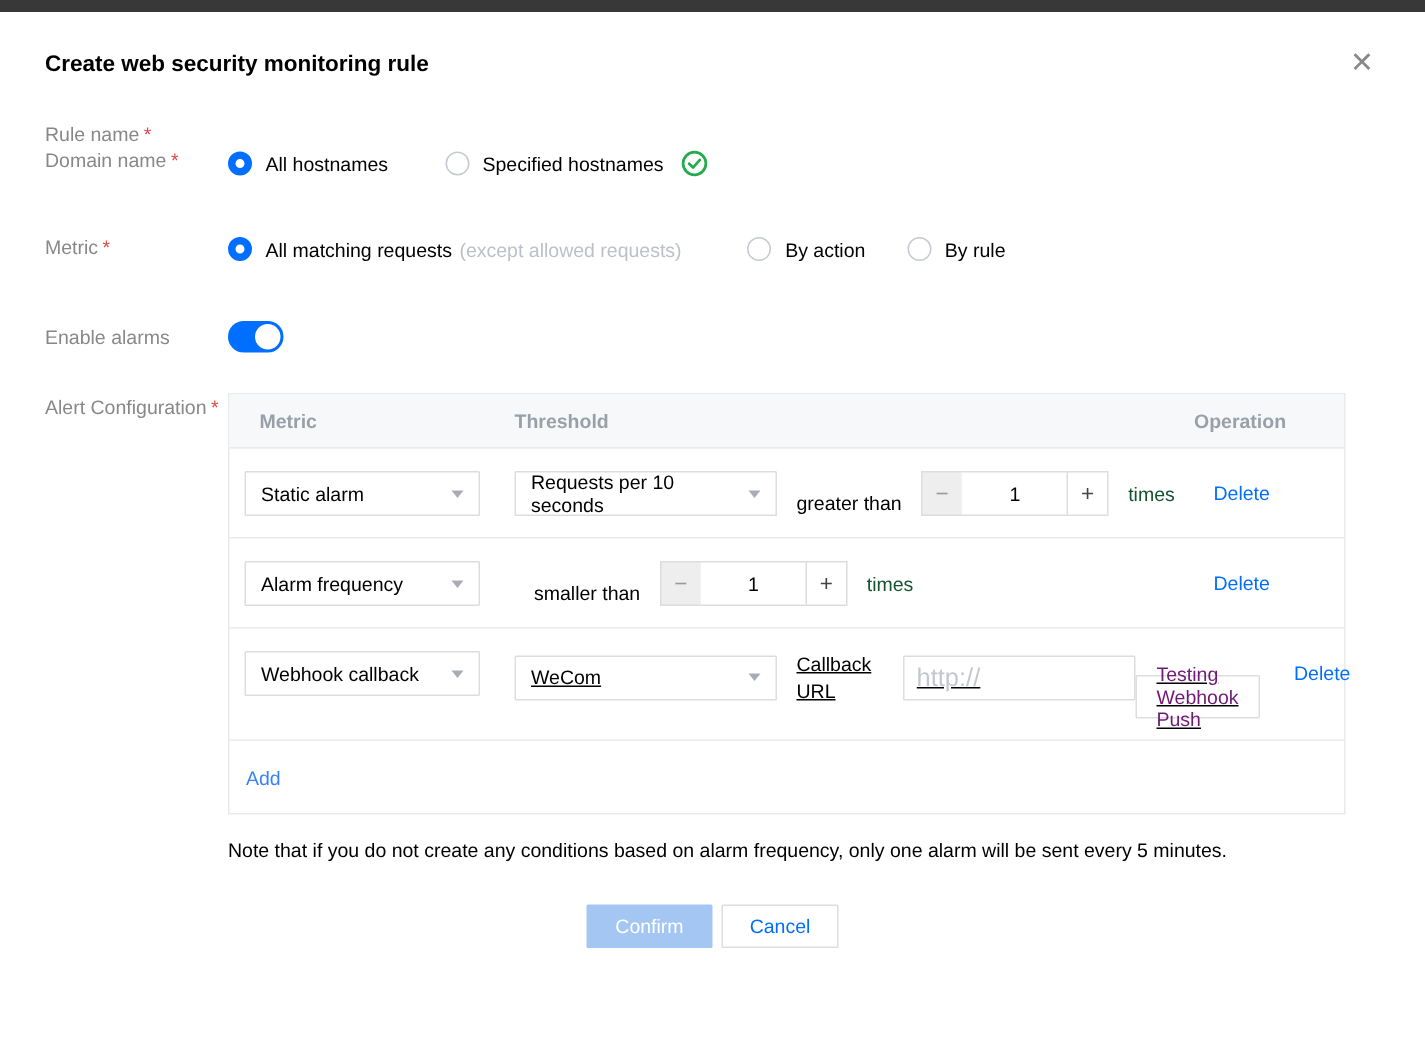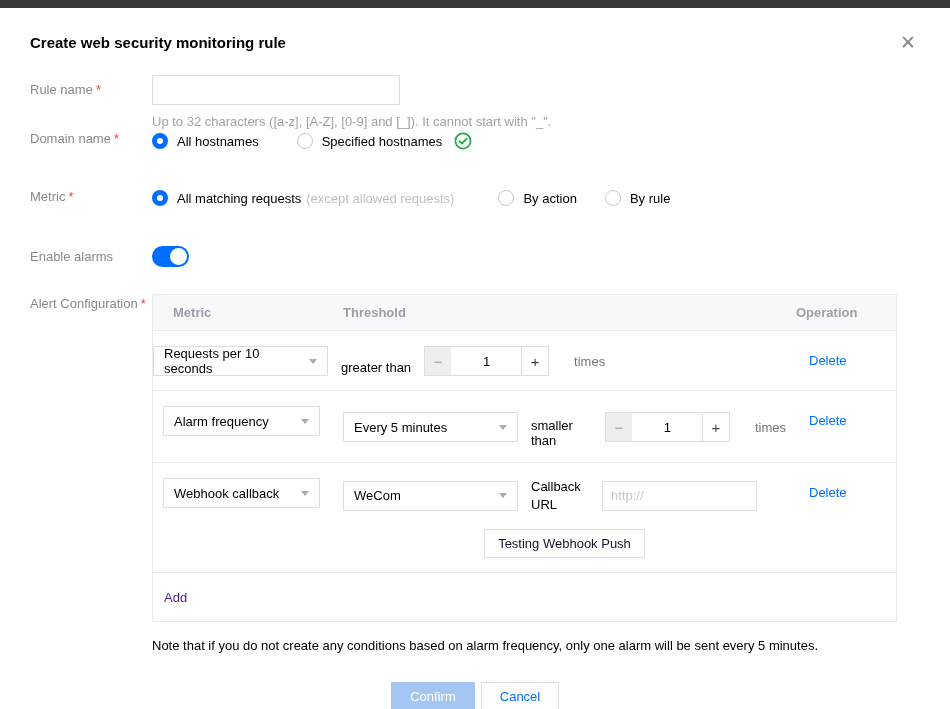--- a/index.html
+++ b/index.html
@@ -62,31 +62,31 @@
   .caret { width:0; height:0; border-left:4px solid transparent; border-right:4px solid transparent; border-top:5px solid #a8adb5; margin-left:8px; flex:none; }
   .sel-metric { width:157px; }
   .sel-threshold { width:175px; flex:none;gap:24px; }
 
   .cond-text { margin:12px 13px 0 13px; color:#000; }
   .stepper { display:flex; flex:none; }
   .step-btn { width:28px; height:30px; border:1px solid #ddd; display:flex; align-items:center; justify-content:center; font-size:15px; cursor:pointer; user-select:none; }
   .step-minus { background:#eeeeee; color:#9a9a9a; }
   .step-plus  { background:#fff; color:#444; margin-left:-1px; }
   .step-value { width:71px; height:30px; border-top:1px solid #ddd; border-bottom:1px solid #ddd; margin-left:-1px; display:flex; align-items:center; justify-content:center; color:#000; background:#fff; }
-  .unit-text { margin-left:25px; color:#737373; }
+  .unit-text { margin-left:13px; color:#14532d; }
   .link { color:#006eff; cursor:pointer; }
 
   .cb-label { margin:0 13px; width:58px; line-height:1.35; color:#000; }
-  .url-input { width:155px; height:30px; border:1px solid #ddd; border-radius:1px; padding:0 8px; font-size:13px; font-family:inherit; outline:none; }
+  .url-input { width:155px; height:30px; border:1px solid #ddd; border-radius:1px; padding:0 8px; font-size:17px; font-family:inherit; outline:none; }
   .url-input::placeholder { color:#c4c8ce; }
-  .row-webhook .cell-threshold { flex-direction:column; align-items:center; }
+  .row-webhook .cell-threshold { flex-direction:row; align-items:flex-start;text-decoration:underline; }
   .wh-line1 { display:flex; align-items:center; width:100%; }
-  .test-btn { margin-top:16px; height:29px; padding:0 13px; background:#fff; border:1px solid #ddd; border-radius:1px; color:#0f172a; font-size:13px; display:inline-flex; align-items:center; cursor:pointer; }
-
-  .t-add { height:48px; display:flex; align-items:center; padding-left:11px; color:#4c1d95; cursor:pointer; }
+  .test-btn { margin-top:16px; height:29px; padding:0 13px; background:#fff; border:1px solid #ddd; border-radius:1px; color:#701a75; font-size:13px; display:inline-flex; align-items:center; cursor:pointer; }
+
+  .t-add { height:48px; display:flex; align-items:center; padding-left:11px; color:#3b82f6; cursor:pointer; }
 
   .note-row { margin-top:16px; }
   .note-text { color:#000; }
 
   .footer { margin-top:29px; display:flex; justify-content:center; align-items:center; }
   .btn { height:29px; font-size:13px; font-family:inherit; display:inline-flex; align-items:center; justify-content:center; cursor:pointer; border-radius:1px; }
   .btn-confirm { width:84px; background:#a3c6f3; color:#ffffff; border:none; margin-right:6px; }
   .btn-cancel  { width:78px; background:#fff; color:#006eff; border:1px solid #ddd; }
 </style>
 </head>
@@ -96,24 +96,20 @@
 
 <div class="modal">
 
   <div class="modal-header">
     <div class="modal-title">Create web security monitoring rule</div>
     <div class="close-btn">✕</div>
   </div>
 
   <div class="form-row row-rulename">
     <div class="form-label"><span>Rule name</span><span class="req">*</span></div>
-    <div class="form-control">
-      <input class="text-input" type="text" value="" style="">
-      <div class="hint">Up to 32 characters ([a-z], [A-Z], [0-9] and [_]). It cannot start with "_".</div>
-    </div>
   </div>
 
   <div class="form-row row-domain">
     <div class="form-label top"><span>Domain name</span><span class="req">*</span></div>
     <div class="form-control radio-group" style="padding-top:3px;">
       <div class="radio-item">
         <span class="radio on"></span>
         <span class="radio-label">All hostnames</span>
       </div>
       <div class="radio-item" style="margin-right:0;">
@@ -162,20 +158,26 @@
     <div class="form-control">
       <div class="alert-table">
 
         <div class="t-head">
           <div class="col-metric">Metric</div>
           <div class="col-threshold">Threshold</div>
           <div class="col-op">Operation</div>
         </div>
 
         <div class="t-row">
+          <div class="cell-metric">
+            <div class="select sel-metric">
+              <span class="sel-text">Static alarm</span>
+              <span class="caret"></span>
+            </div>
+          </div>
           <div class="cell-threshold">
             <div class="select sel-threshold">
               <span class="sel-text">Requests per 10 seconds</span>
               <span class="caret"></span>
             </div>
             <span class="cond-text">greater than</span>
             <div class="stepper">
               <span class="step-btn step-minus">−</span>
               <span class="step-value">1</span>
               <span class="step-btn step-plus">+</span>
@@ -188,24 +190,20 @@
         </div>
 
         <div class="t-row">
           <div class="cell-metric">
             <div class="select sel-metric">
               <span class="sel-text">Alarm frequency</span>
               <span class="caret"></span>
             </div>
           </div>
           <div class="cell-threshold">
-            <div class="select sel-threshold">
-              <span class="sel-text">Every 5 minutes</span>
-              <span class="caret"></span>
-            </div>
             <span class="cond-text">smaller than</span>
             <div class="stepper">
               <span class="step-btn step-minus">−</span>
               <span class="step-value">1</span>
               <span class="step-btn step-plus">+</span>
             </div>
             <span class="unit-text">times</span>
           </div>
           <div class="cell-op">
             <span class="link">Delete</span>

